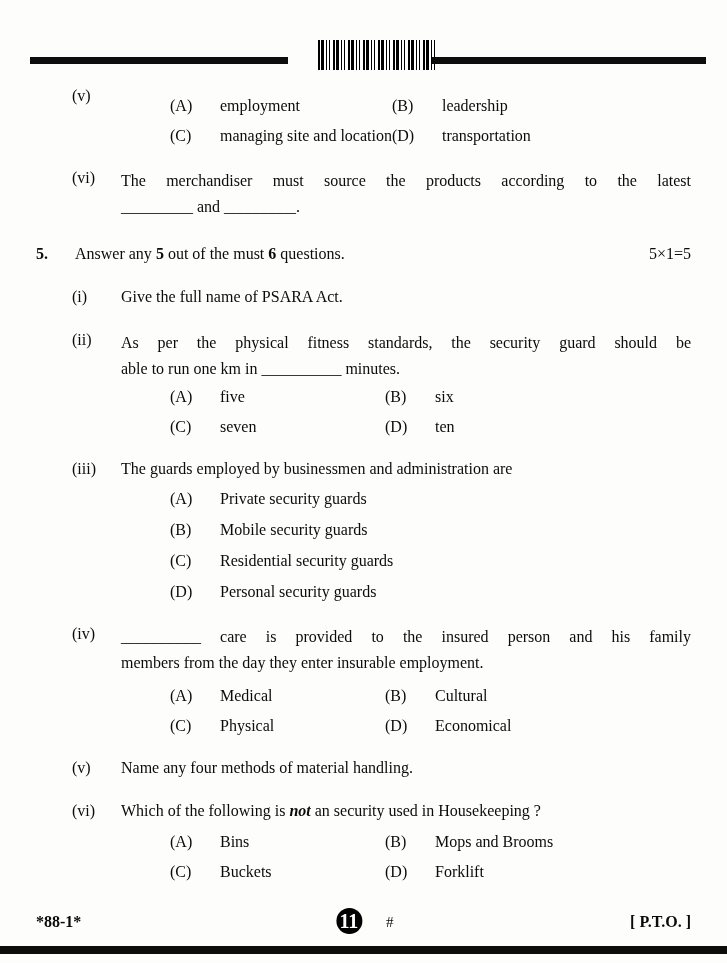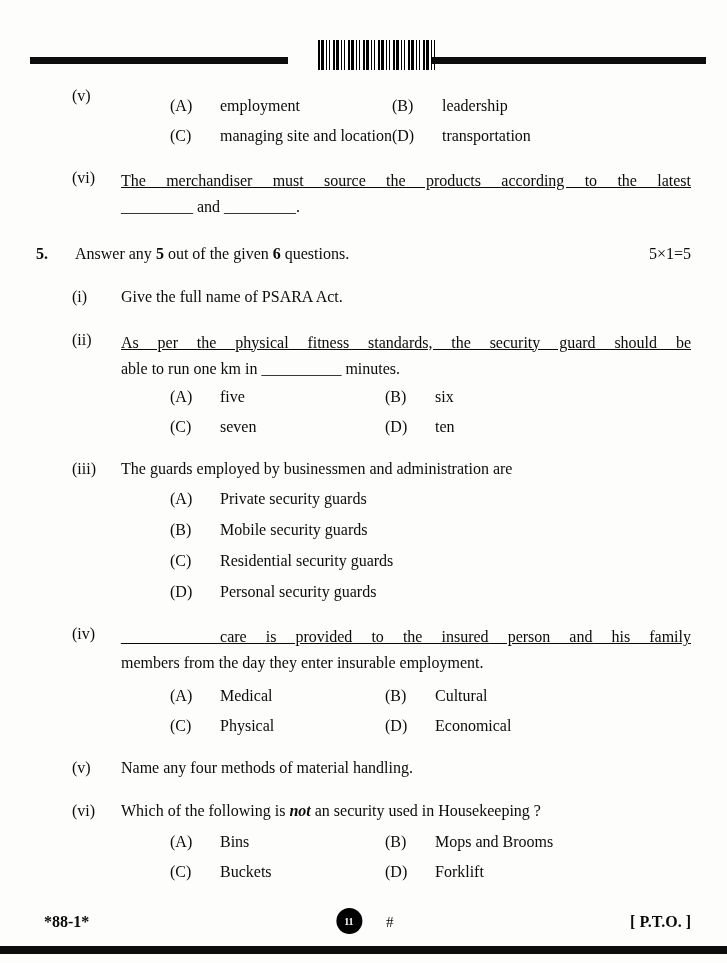--- a/index.html
+++ b/index.html
@@ -14,21 +14,21 @@
   .rule-right { left:432px; width:274px; }
   .barcode { position:absolute; top:40px; left:318px; width:118px; height:30px;
     background:repeating-linear-gradient(90deg,#000 0 2px,#fff 2px 3px,#000 3px 6px,#fff 6px 8px,#000 8px 9px,#fff 9px 11px,#000 11px 12px,#fff 12px 15px); }
 
   .content { padding:0 36px; line-height:1.3; }
 
   
   .subq { display:flex; margin-left:36px; margin-top:22px; }
   .subq-num { width:49px; flex-shrink:0; }
   .subq-body { flex:1; }
-  .jline { text-align:justify; text-align-last:justify; line-height:26px;text-decoration:underline; }
+  .jline { text-align:justify; text-align-last:justify; line-height:26px; }
   .lline { line-height:26px; }
 
   
   .opts { margin-left:49px; margin-top:9px; }
   .opts-tight { margin-top:4px; }
   .opts-grid2 { display:grid; grid-template-columns:minmax(215px,max-content) 1fr; row-gap:9px; }
   .opts-grid1 { display:grid; grid-template-columns:1fr; row-gap:10px; }
   .opt { display:flex; line-height:21px; }
   .opt-label { width:50px; flex-shrink:0; }
   .opt-text { white-space:nowrap; }
@@ -36,25 +36,25 @@
   
   .mainq { display:flex; margin-top:24px; }
   .mainq-num { width:39px; flex-shrink:0; font-weight:bold; }
   .mainq-body { flex:1; display:flex; justify-content:space-between; }
   .marks { }
   .b { font-weight:bold; }
   .bi { font-weight:bold; font-style:italic; }
 
   
   .footer { position:absolute; left:36px; right:36px; top:908px; height:30px; }
-  .footer-left { position:absolute; left:8px; top:5px; font-weight:bold; }
+  .footer-left { position:absolute; left:0; top:5px; font-weight:bold; }
   .footer-right { position:absolute; right:0; top:5px; font-weight:bold; }
   .footer-center { position:absolute; left:50%; transform:translateX(-48%); display:flex; align-items:center; gap:24px; }
   .page-circle { width:26px; height:26px; border-radius:50%; background:#000; color:#fff;
-    display:flex; align-items:center; justify-content:center; font-size:10px; font-weight:bold; }
+    display:flex; align-items:center; justify-content:center; font-size:20px; font-weight:bold; }
   .hash { font-size:15px; padding-top:3px; }
   .bottom-rule { position:absolute; left:0; bottom:9px; width:727px; height:8px; background:#0d0d0d; }
 </style>
 </head>
 <body>
 
 <div class="page">
 
   <div class="header">
     <div class="rule rule-left"></div>
@@ -92,21 +92,21 @@
       <div class="subq-num">(vi)</div>
       <div class="subq-body">
         <div class="jline">The merchandiser must source the products according to the latest</div>
         <div class="lline">_________ and _________.</div>
       </div>
     </div>
 
     <div class="mainq">
       <div class="mainq-num">5.</div>
       <div class="mainq-body">
-        <div><span>Answer any </span><span class="b">5</span><span> out of the given </span><span class="b">6</span><span> questions.</span></div>
+        <div><span>Answer any </span><span class="b">5</span><span> out of the must </span><span class="b">6</span><span> questions.</span></div>
         <div class="marks">5×1=5</div>
       </div>
     </div>
 
     <div class="subq">
       <div class="subq-num">(i)</div>
       <div class="subq-body">
         <div>Give the full name of PSARA Act.</div>
       </div>
     </div>

